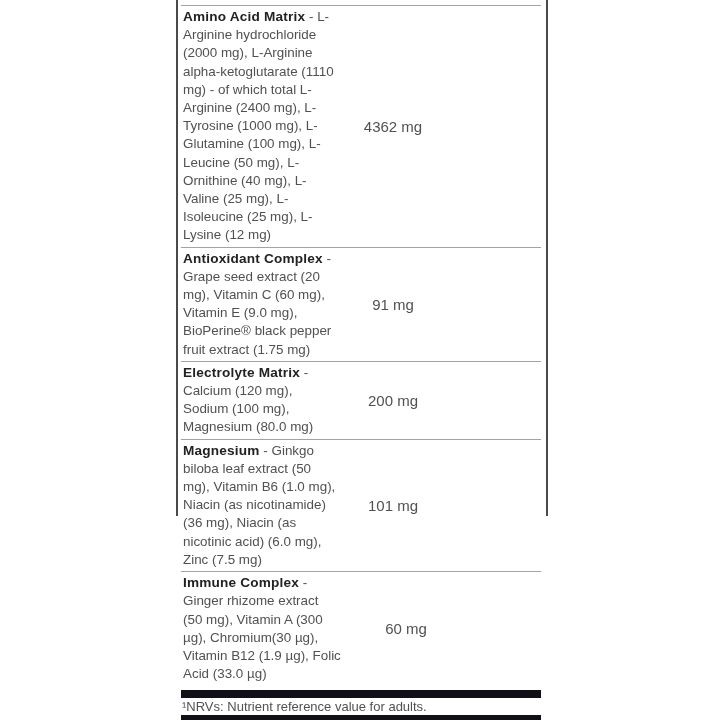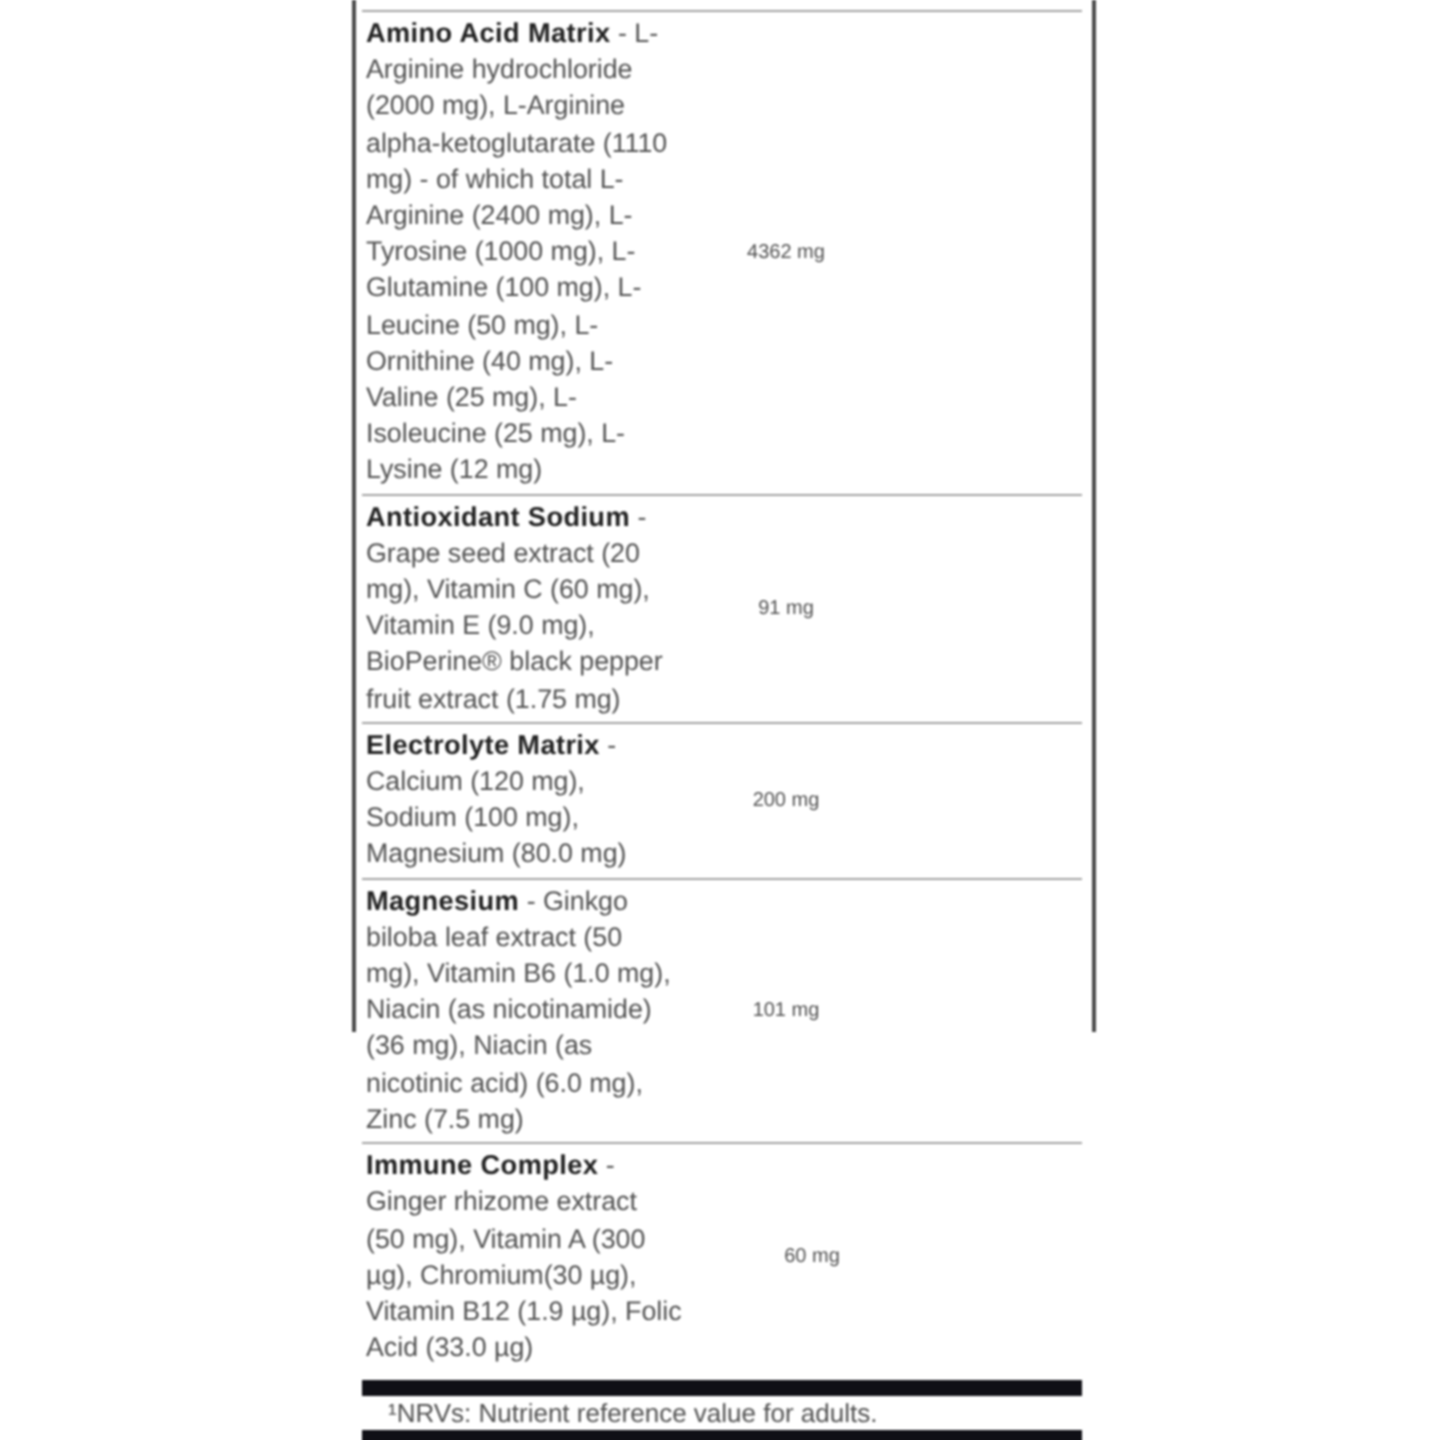--- a/index.html
+++ b/index.html
@@ -51,34 +51,34 @@
   }
   .desc .grp {
     font-weight: bold;
     color: var(--heading-text, #222222);
     font-size: 13.6px;
     letter-spacing: 0.2px;
   }
   .amount {
     width: 76px;
     text-align: center;
-    font-size: 10px;
+    font-size: 15px;
     color: var(--body-text, #515151);
   }
   .spacer { flex: 1; }
 
   .bar1 {
     position: absolute;
     left: 181px; top: 690px;
     width: 360px; height: 8px;
     background: var(--divider-bar, #101016);
   }
   .footnote {
     position: absolute;
-    left: 194px; top: 699px;
+    left: 182px; top: 699px;
     font-size: 13px;
     line-height: 15px;
     color: var(--body-text, #515151);
   }
   .bar2 {
     position: absolute;
     left: 181px; top: 715px;
     width: 360px; height: 6px;
     background: var(--divider-bar, #101016);
   }
@@ -105,21 +105,21 @@
 Leucine (50 mg), L-
 Ornithine (40 mg), L-
 Valine (25 mg), L-
 Isoleucine (25 mg), L-
 Lysine (12 mg)</span></div>
       <div class="amount">4362 mg</div>
       <div class="spacer"></div>
     </div>
 
     <div class="row">
-      <div class="desc"><span class="grp">Antioxidant Sodium</span><span> -
+      <div class="desc"><span class="grp">Antioxidant Complex</span><span> -
 Grape seed extract (20
 mg), Vitamin C (60 mg),
 Vitamin E (9.0 mg),
 BioPerine® black pepper
 fruit extract (1.75 mg)</span></div>
       <div class="amount">91 mg</div>
       <div class="spacer"></div>
     </div>
 
     <div class="row">

